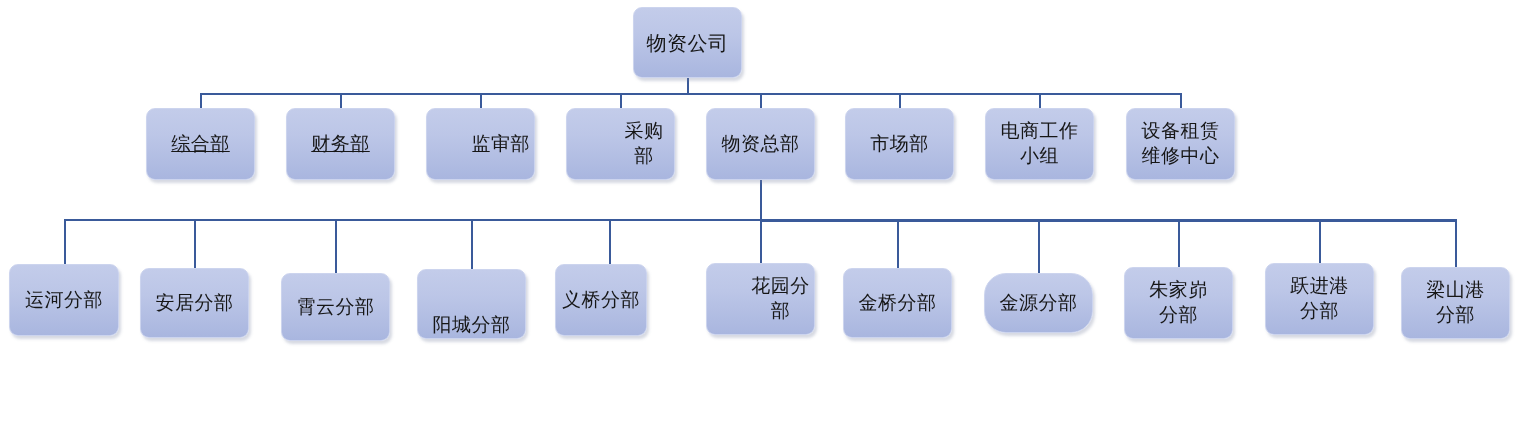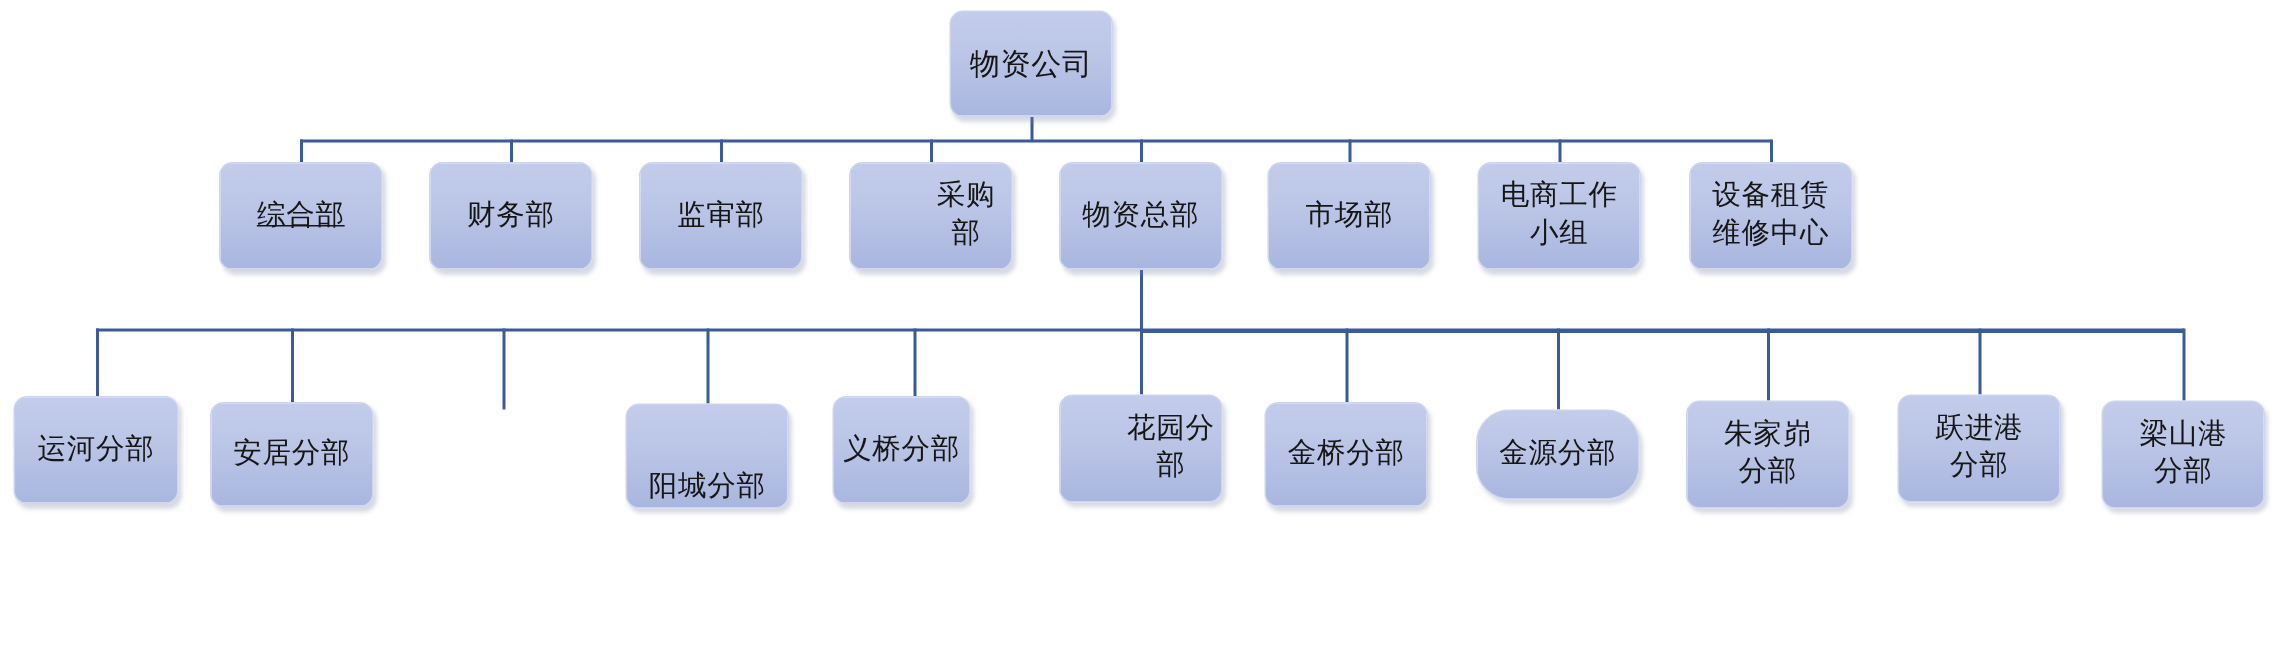--- a/index.html
+++ b/index.html
@@ -69,24 +69,24 @@
   <div class="conn v" style="left:1319px;top:219px;height:44px;"></div>
   <div class="conn v" style="left:1455px;top:219px;height:48px;"></div>
 
   <div class="node root" style="left:633px;top:7px;width:109px;height:71px;text-align:right;">
     <span class="lbl">物资公司</span>
   </div>
 
   <div class="node" style="left:146px;top:108px;width:109px;height:72px;text-decoration:underline;">
     <span class="lbl">综合部</span>
   </div>
-  <div class="node" style="left:286px;top:108px;width:109px;height:72px;">
+  <div class="node" style="left:286px;top:108px;width:109px;height:72px;text-decoration:underline;">
     <span class="lbl">财务部</span>
   </div>
-  <div class="node" style="left:426px;top:108px;width:109px;height:72px;">
+  <div class="node" style="left:426px;top:108px;width:109px;height:72px;justify-content:flex-end;">
     <span class="lbl">监审部</span>
   </div>
   <div class="node" style="left:566px;top:108px;width:109px;height:72px;padding-left:47px;">
     <span class="lbl">采购部</span>
   </div>
   <div class="node" style="left:706px;top:108px;width:109px;height:72px;">
     <span class="lbl">物资总部</span>
   </div>
   <div class="node" style="left:845px;top:108px;width:109px;height:72px;">
     <span class="lbl">市场部</span>
@@ -98,20 +98,23 @@
   <div class="node" style="left:1126px;top:108px;width:109px;height:72px;">
     <span class="lbl">设备租赁
 维修中心</span>
   </div>
 
   <div class="node" style="left:9px;top:264px;width:110px;height:72px;">
     <span class="lbl">运河分部</span>
   </div>
   <div class="node" style="left:140px;top:268px;width:109px;height:70px;">
     <span class="lbl">安居分部</span>
+  </div>
+  <div class="node" style="left:281px;top:273px;width:109px;height:68px;">
+    <span class="lbl">霄云分部</span>
   </div>
   <div class="node" style="left:417px;top:269px;width:109px;height:70px;align-items:flex-end;">
     <span class="lbl">阳城分部</span>
   </div>
   <div class="node" style="left:555px;top:264px;width:92px;height:72px;">
     <span class="lbl">义桥分部</span>
   </div>
   <div class="node" style="left:706px;top:263px;width:109px;height:72px;padding-left:40px;">
     <span class="lbl">花园分部</span>
   </div>

